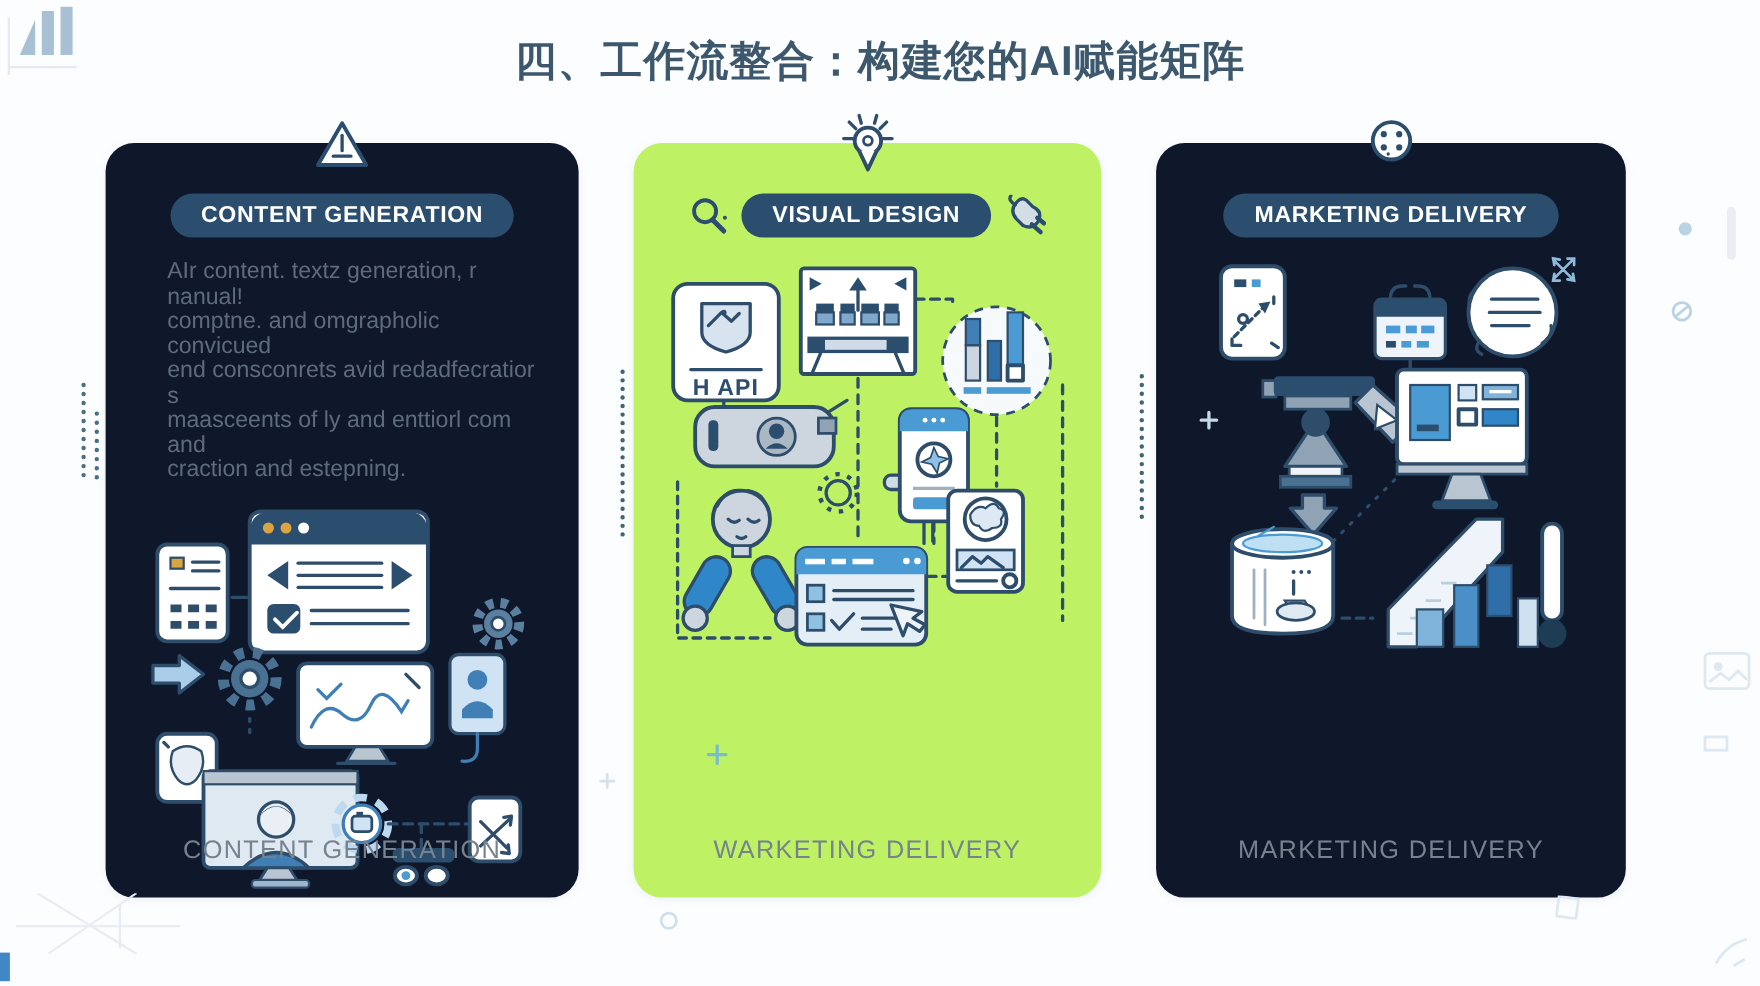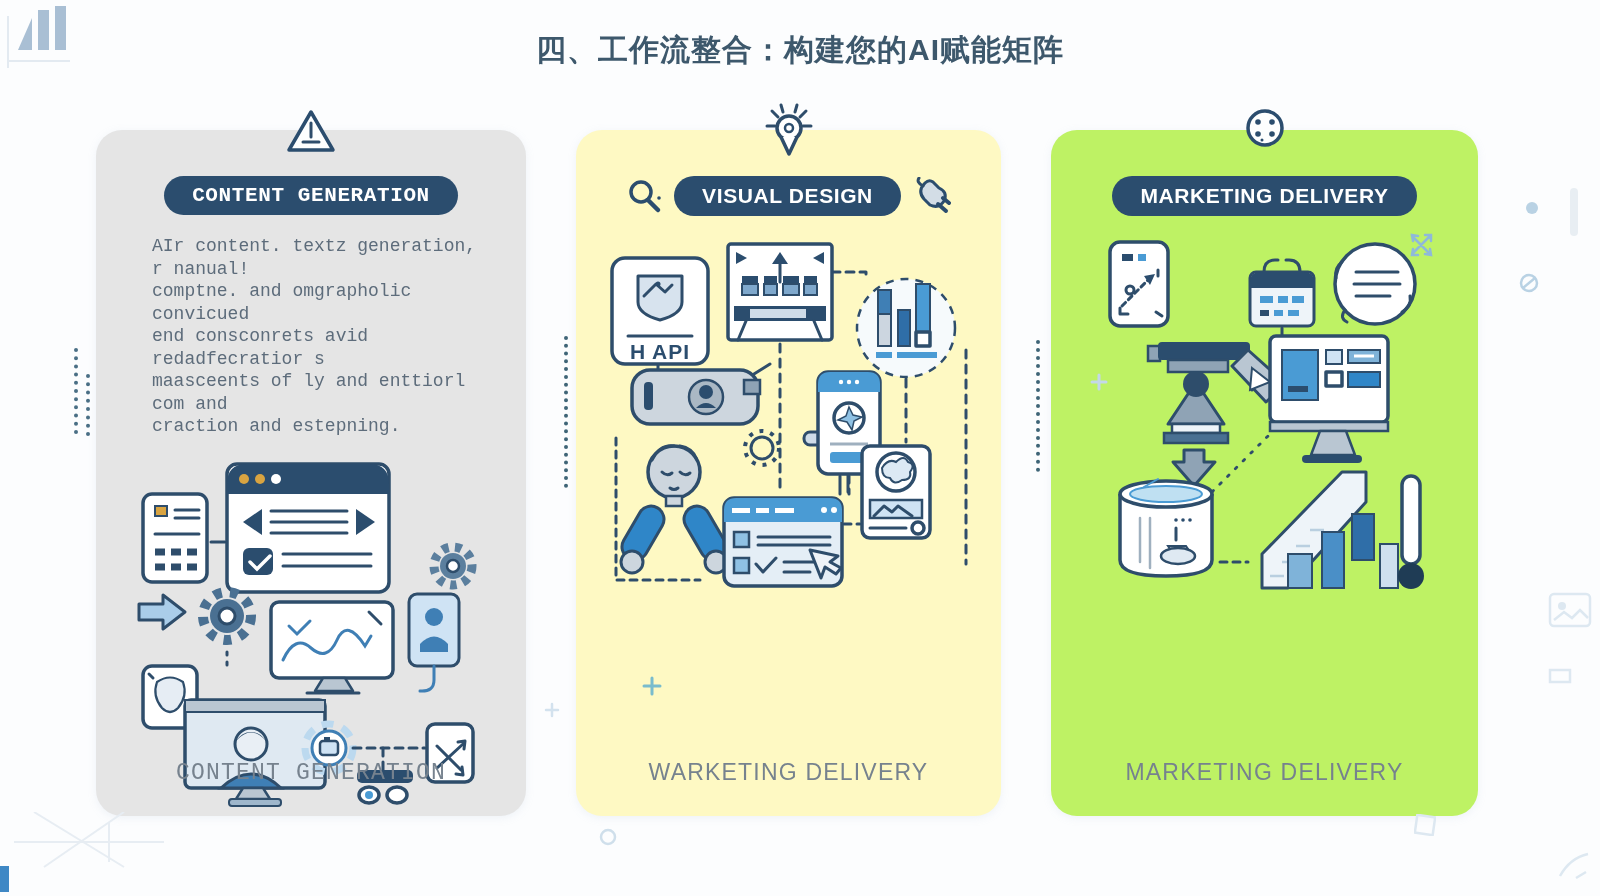--- a/index.html
+++ b/index.html
@@ -2,38 +2,38 @@
 <html><head>
 <meta charset="utf-8">
 <style>
   html,body{margin:0;padding:0;}
   body{
     width:1600px;height:896px;position:relative;overflow:hidden;
     background:#fcfdfe;font-family:"Liberation Sans",sans-serif;
   }
   .page-title{
     position:absolute;top:30px;left:0;width:100%;text-align:center;
-    font-size:30px;font-weight:bold;color:#3d586c;letter-spacing:1px;
+    font-size:38px;font-weight:bold;color:#3d586c;letter-spacing:1px;
   }
   .logo{position:absolute;top:6px;left:6px;}
   .card{
     position:absolute;top:130px;height:686px;border-radius:26px;
     box-shadow:0 2px 8px rgba(160,180,205,.15);
   }
-  #card1{left:96px;width:430px;background:#e5e5e5;font-family:Liberation Mono, monospace;}
-  #card2{left:576px;width:425px;background:#fef9c3;}
-  #card3{left:1051px;width:427px;background:#bef264;}
+  #card1{left:96px;width:430px;background:#0f172a;}
+  #card2{left:576px;width:425px;background:#bef264;}
+  #card3{left:1051px;width:427px;background:#0f172a;}
   .top-icon{position:absolute;top:-22px;left:50%;transform:translateX(-50%);}
   .header-row{margin-top:46px;display:flex;justify-content:center;align-items:center;gap:12px;}
   .pill{
     background:#2b4d6e;color:#ffffff;font-weight:bold;font-size:21px;
     letter-spacing:.6px;padding:8px 28px;border-radius:23px;white-space:nowrap;
   }
   .body-text{
-    margin:20px 38px 0 56px;font-size:18px;line-height:22.5px;
+    margin:20px 38px 0 56px;font-size:21px;line-height:22.5px;
     color:#5d6c7b;white-space:pre-line;
   }
   .illo{display:block;margin:16px auto 0;}
   .footer-label{
     position:absolute;bottom:30px;left:0;width:100%;text-align:center;
     font-size:23px;color:#76828e;letter-spacing:1.2px;
   }
   .dotsep{position:absolute;width:0;border-left:4px dotted #3f6577;}
   .api-text{font-family:"Liberation Sans",sans-serif;font-weight:bold;font-size:21px;fill:#2b4d6e;letter-spacing:1px;}
   

